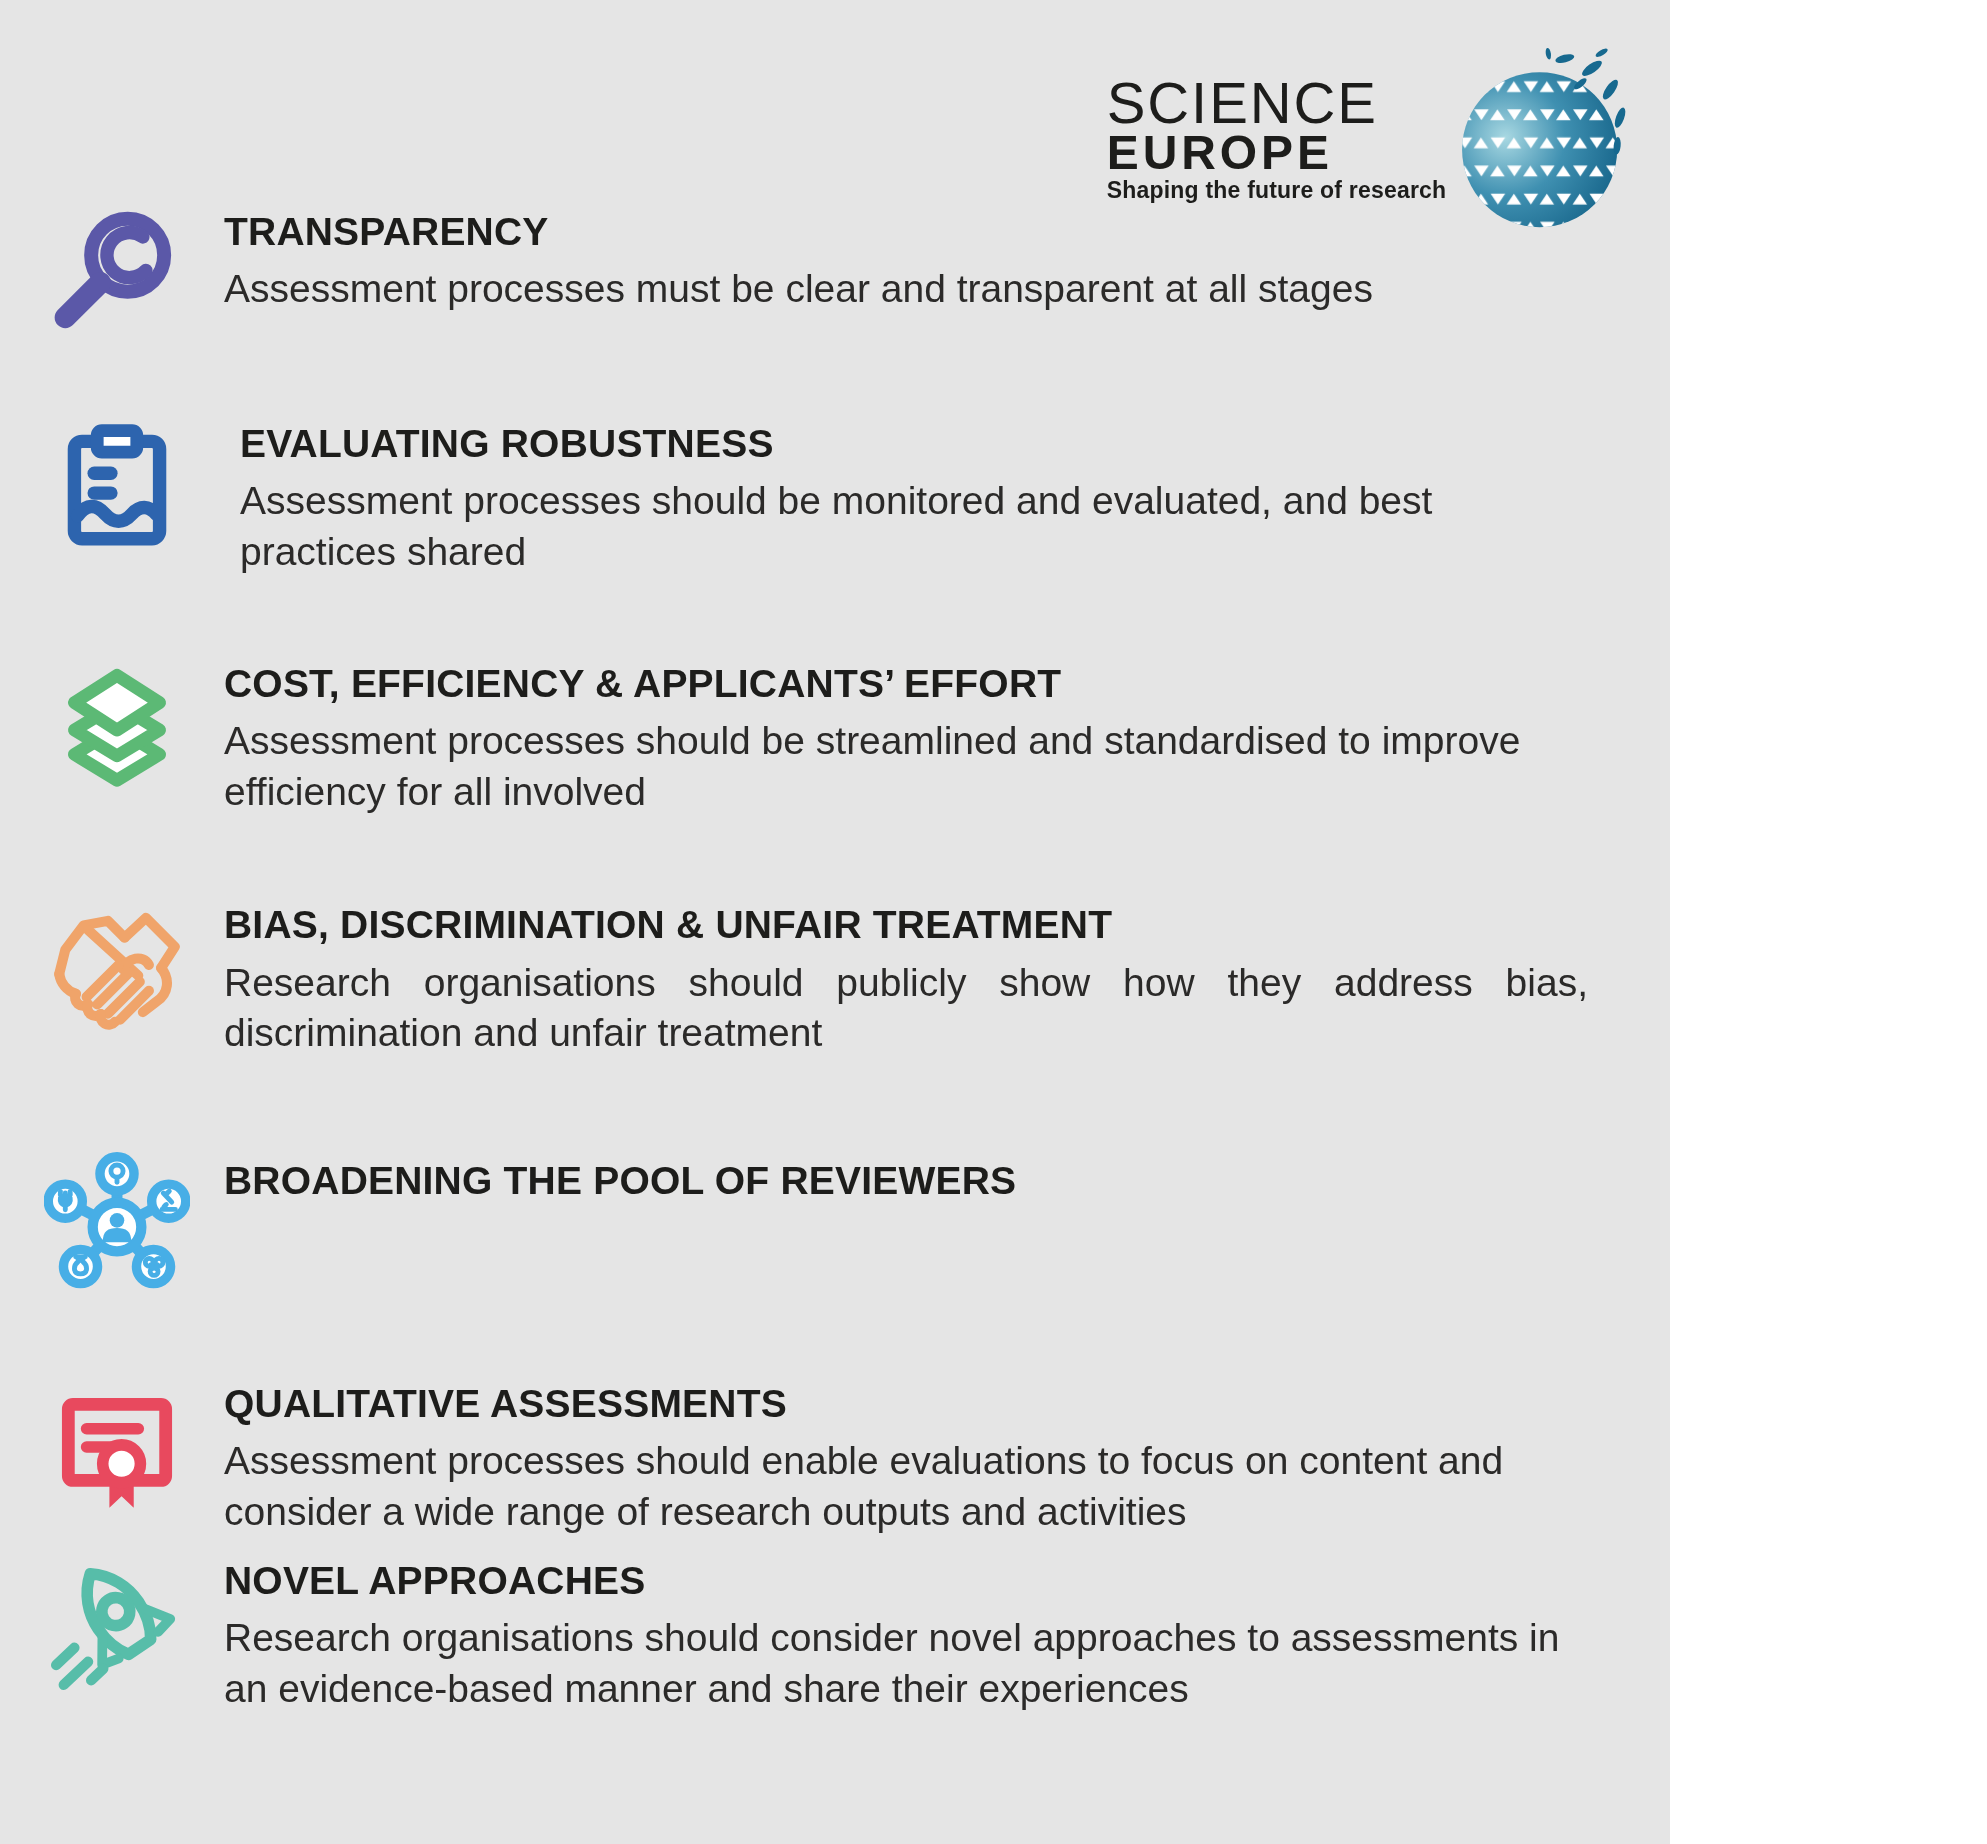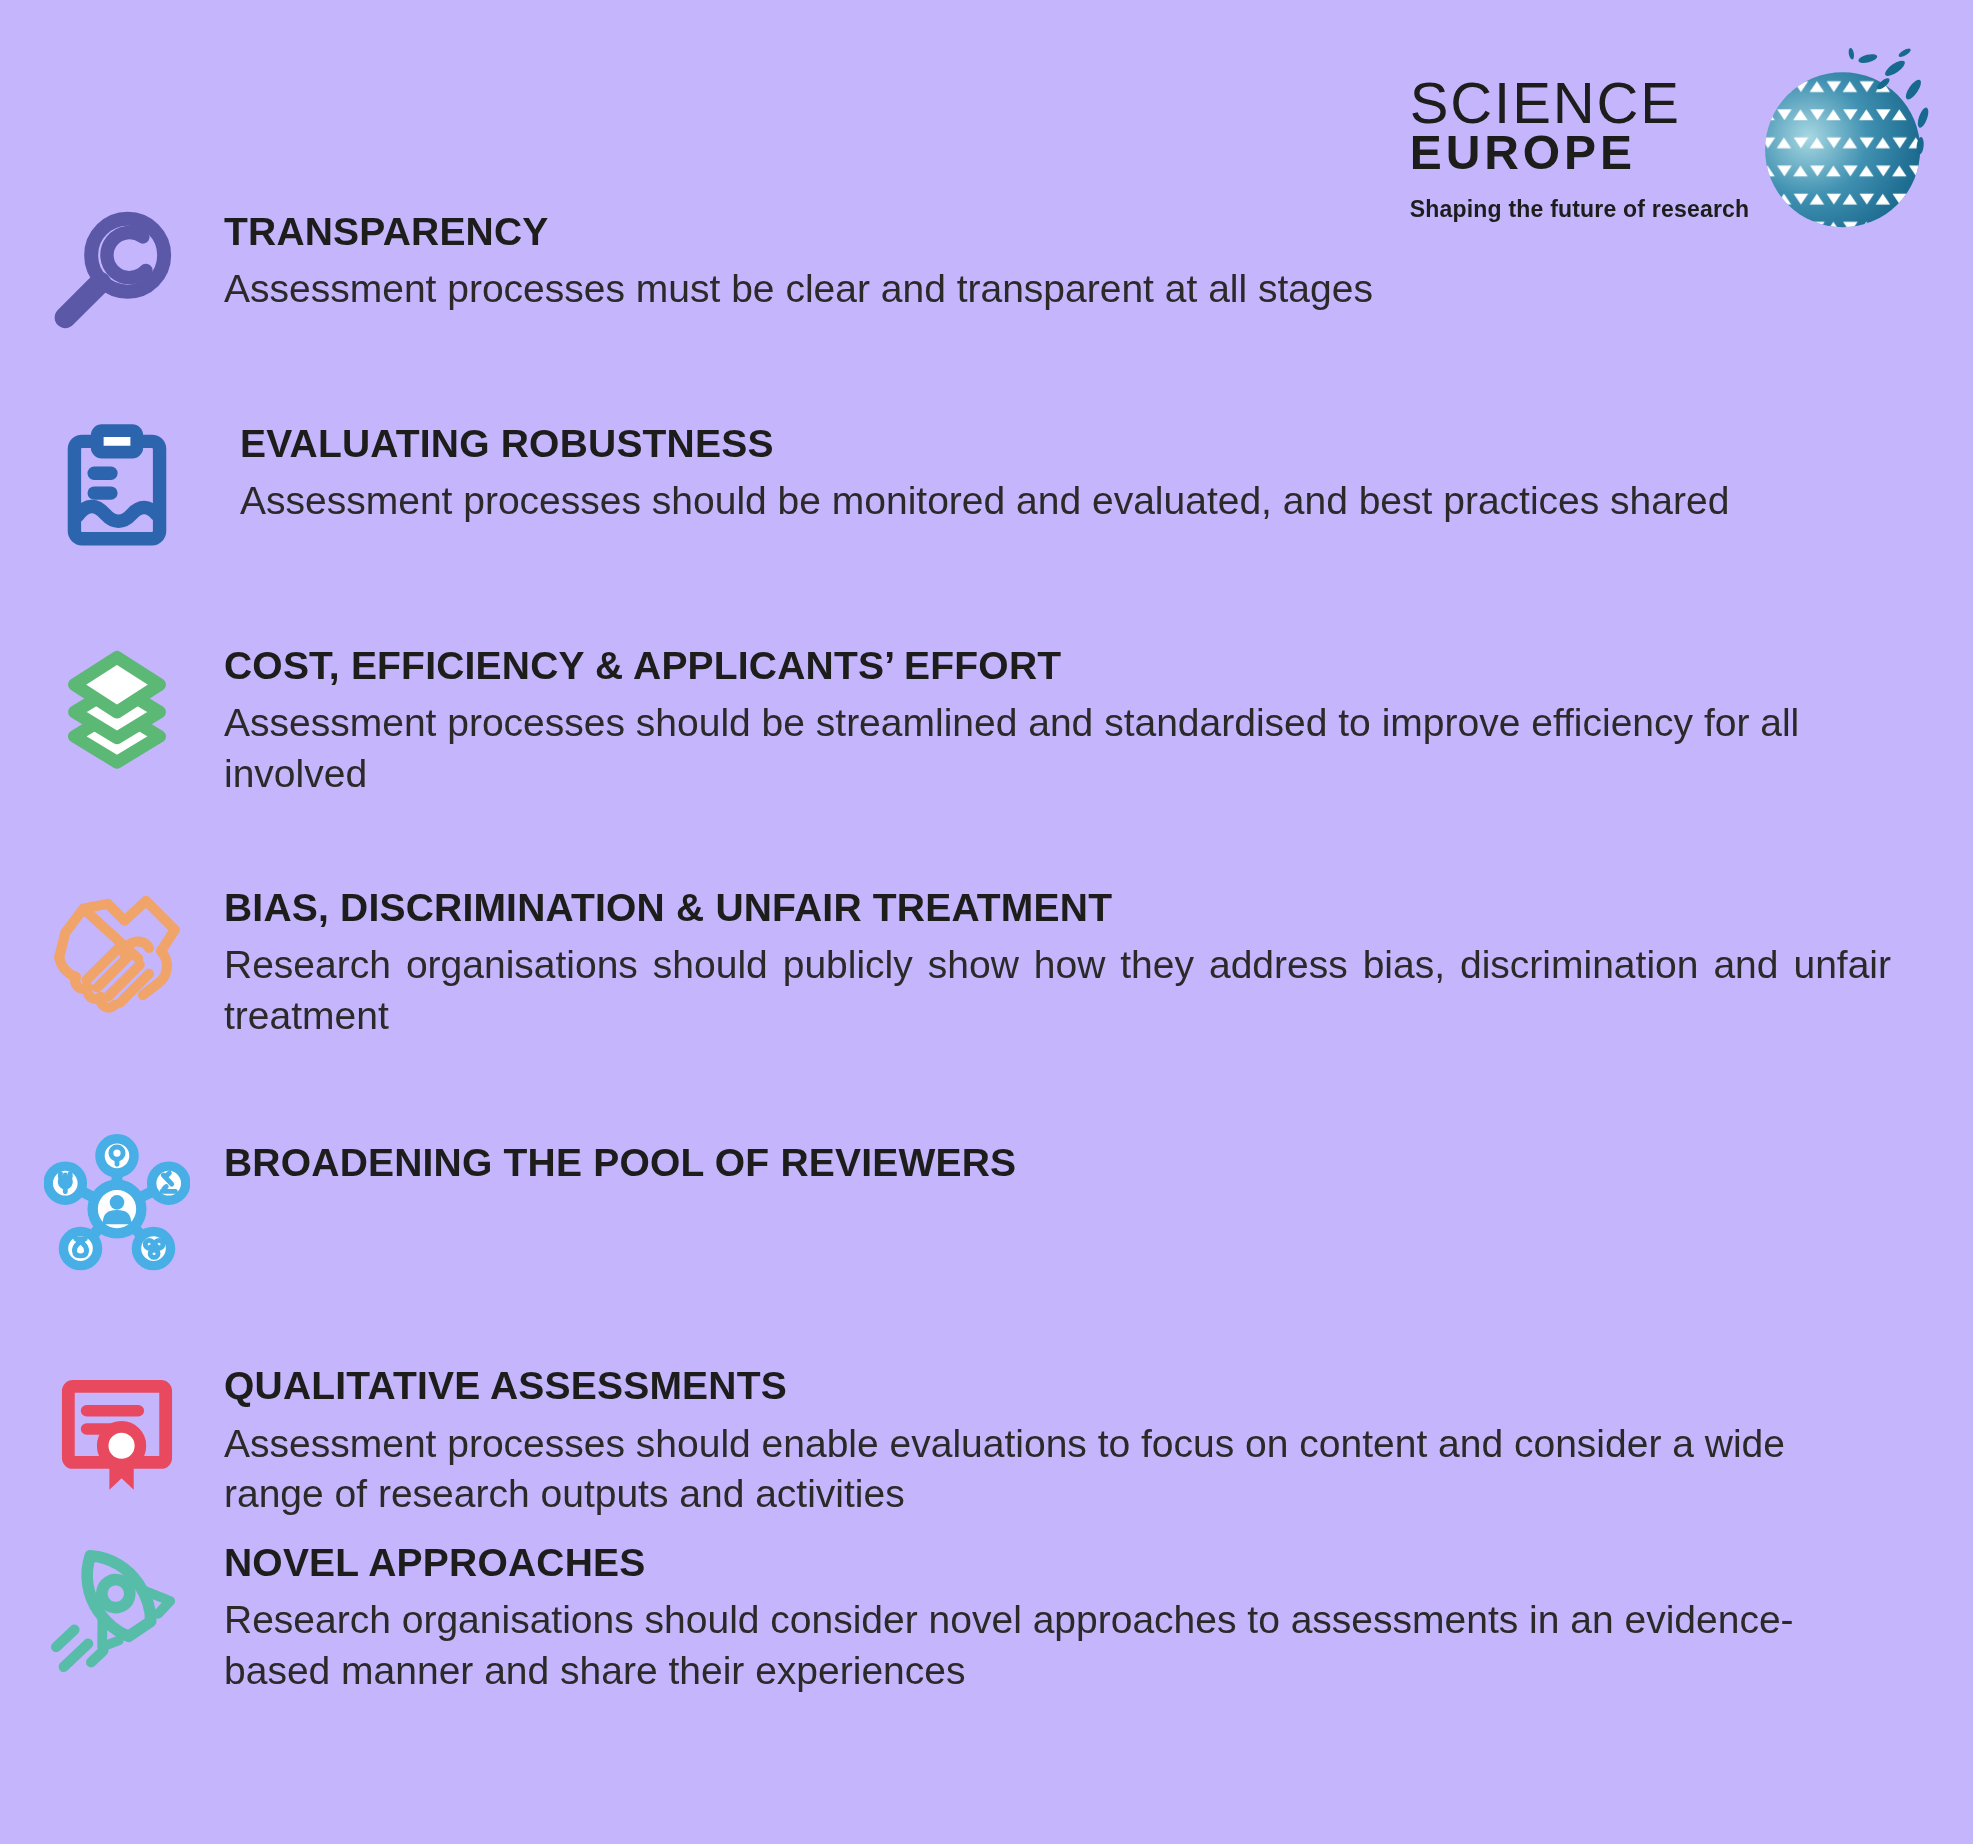--- a/index.html
+++ b/index.html
@@ -1,24 +1,24 @@
 <!DOCTYPE html>
 <html><head>
 <meta charset="utf-8">
 <style>
   html,body{margin:0;padding:0;background:#ffffff;}
   body{width:1987px;height:1845px;font-family:"Liberation Sans",sans-serif;-webkit-font-smoothing:antialiased;}
-  .page{position:relative;width:1973px;height:1845px;box-sizing:border-box;padding:189px 82px 12px 44px;background:#c4b5fd;overflow:hidden;}
+  .page{position:relative;width:1670px;height:1845px;box-sizing:border-box;padding:189px 82px 12px 44px;background:#e5e5e5;overflow:hidden;}
 
   
   .logo{position:absolute;top:45px;right:39px;display:flex;align-items:flex-start;}
   .logo-text{text-align:left;margin-top:31px;}
   .logo-science{font-size:58px;line-height:0.92;font-weight:400;color:#1d1d1b;letter-spacing:1.9px;}
   .logo-europe{font-size:48px;line-height:1.0;font-weight:700;color:#1d1d1b;letter-spacing:3.9px;}
-  .logo-tagline{font-size:23px;font-weight:700;color:#1d1d1b;margin-top:19px;letter-spacing:0.2px;}
+  .logo-tagline{font-size:23px;font-weight:700;color:#1d1d1b;margin-top:0;letter-spacing:0.2px;}
   .logo-globe{margin-left:9.7px;}
 
   
   .row{display:flex;align-items:flex-start;margin-top:13px;}
   .row:nth-child(1){margin-bottom:54px;}
   .row:nth-child(2){margin-bottom:66px;}
   .row:nth-child(3){margin-bottom:76px;gap:16px;}
   .row:nth-child(4){margin-bottom:78px;}
   .row:nth-child(5){margin-bottom:92px;}
   .row:nth-child(6){margin-bottom:77px;}

